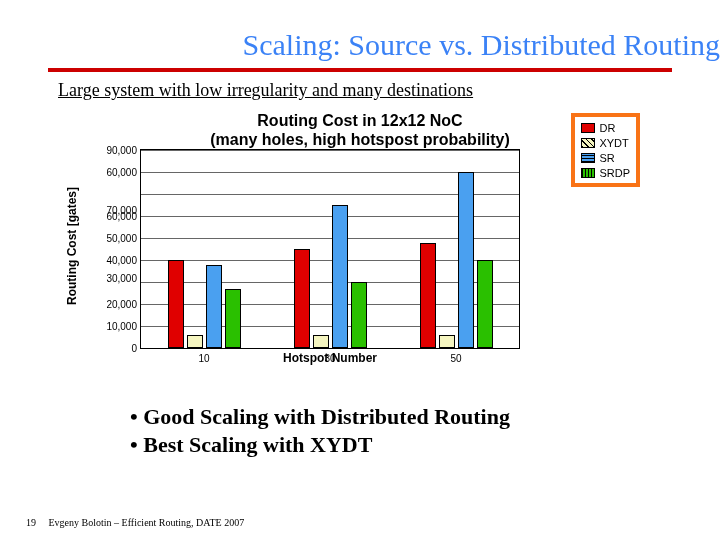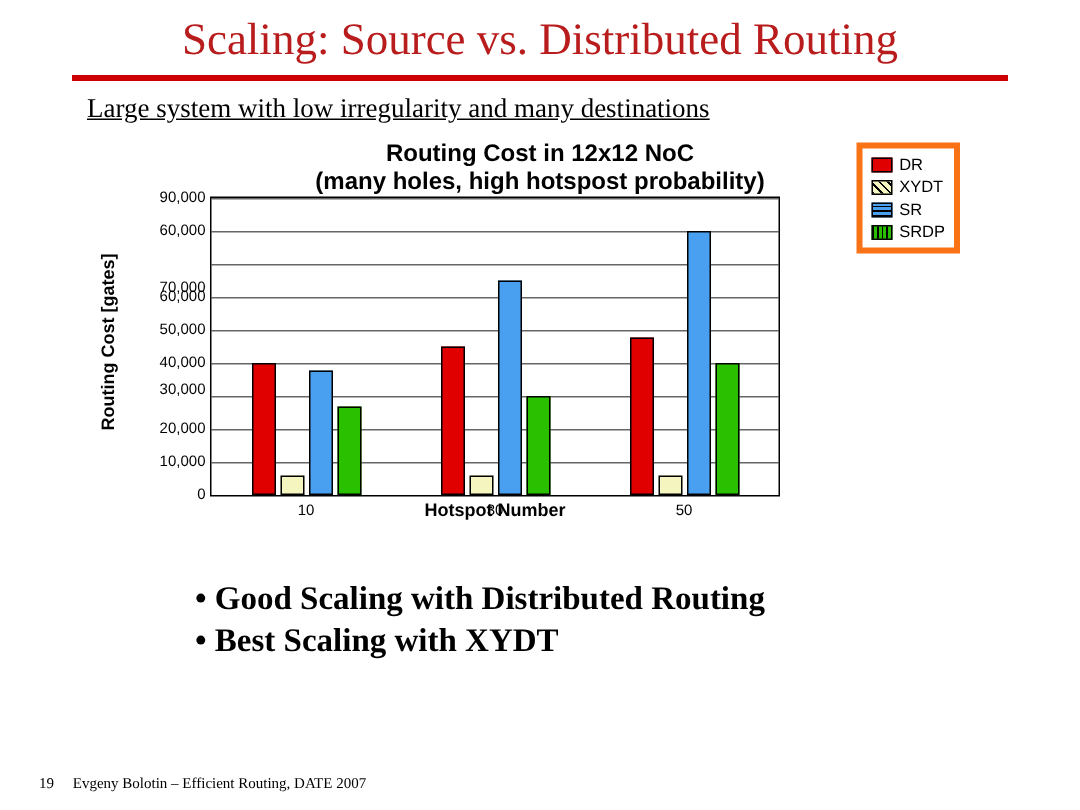--- a/index.html
+++ b/index.html
@@ -11,23 +11,23 @@
     font-family: "Times New Roman", Times, serif;
     color: #000;
   }
   .slide {
     width: 720px;
     height: 540px;
     position: relative;
   }
   .title {
     font-size: 30px;
-    text-align: center;
-    color: #b91c1c;
-    padding-top: 10px;
+    text-align: right;
+    color: #3b82f6;
+    padding-top: 28px;
     font-family: "Times New Roman", Times, serif;
   }
   .title-rule {
     margin: 6px 48px 0 48px;
     height: 4px;
     background: #cc0000;
   }
   .subhead {
     margin: 8px 0 0 58px;
     font-size: 18px;

